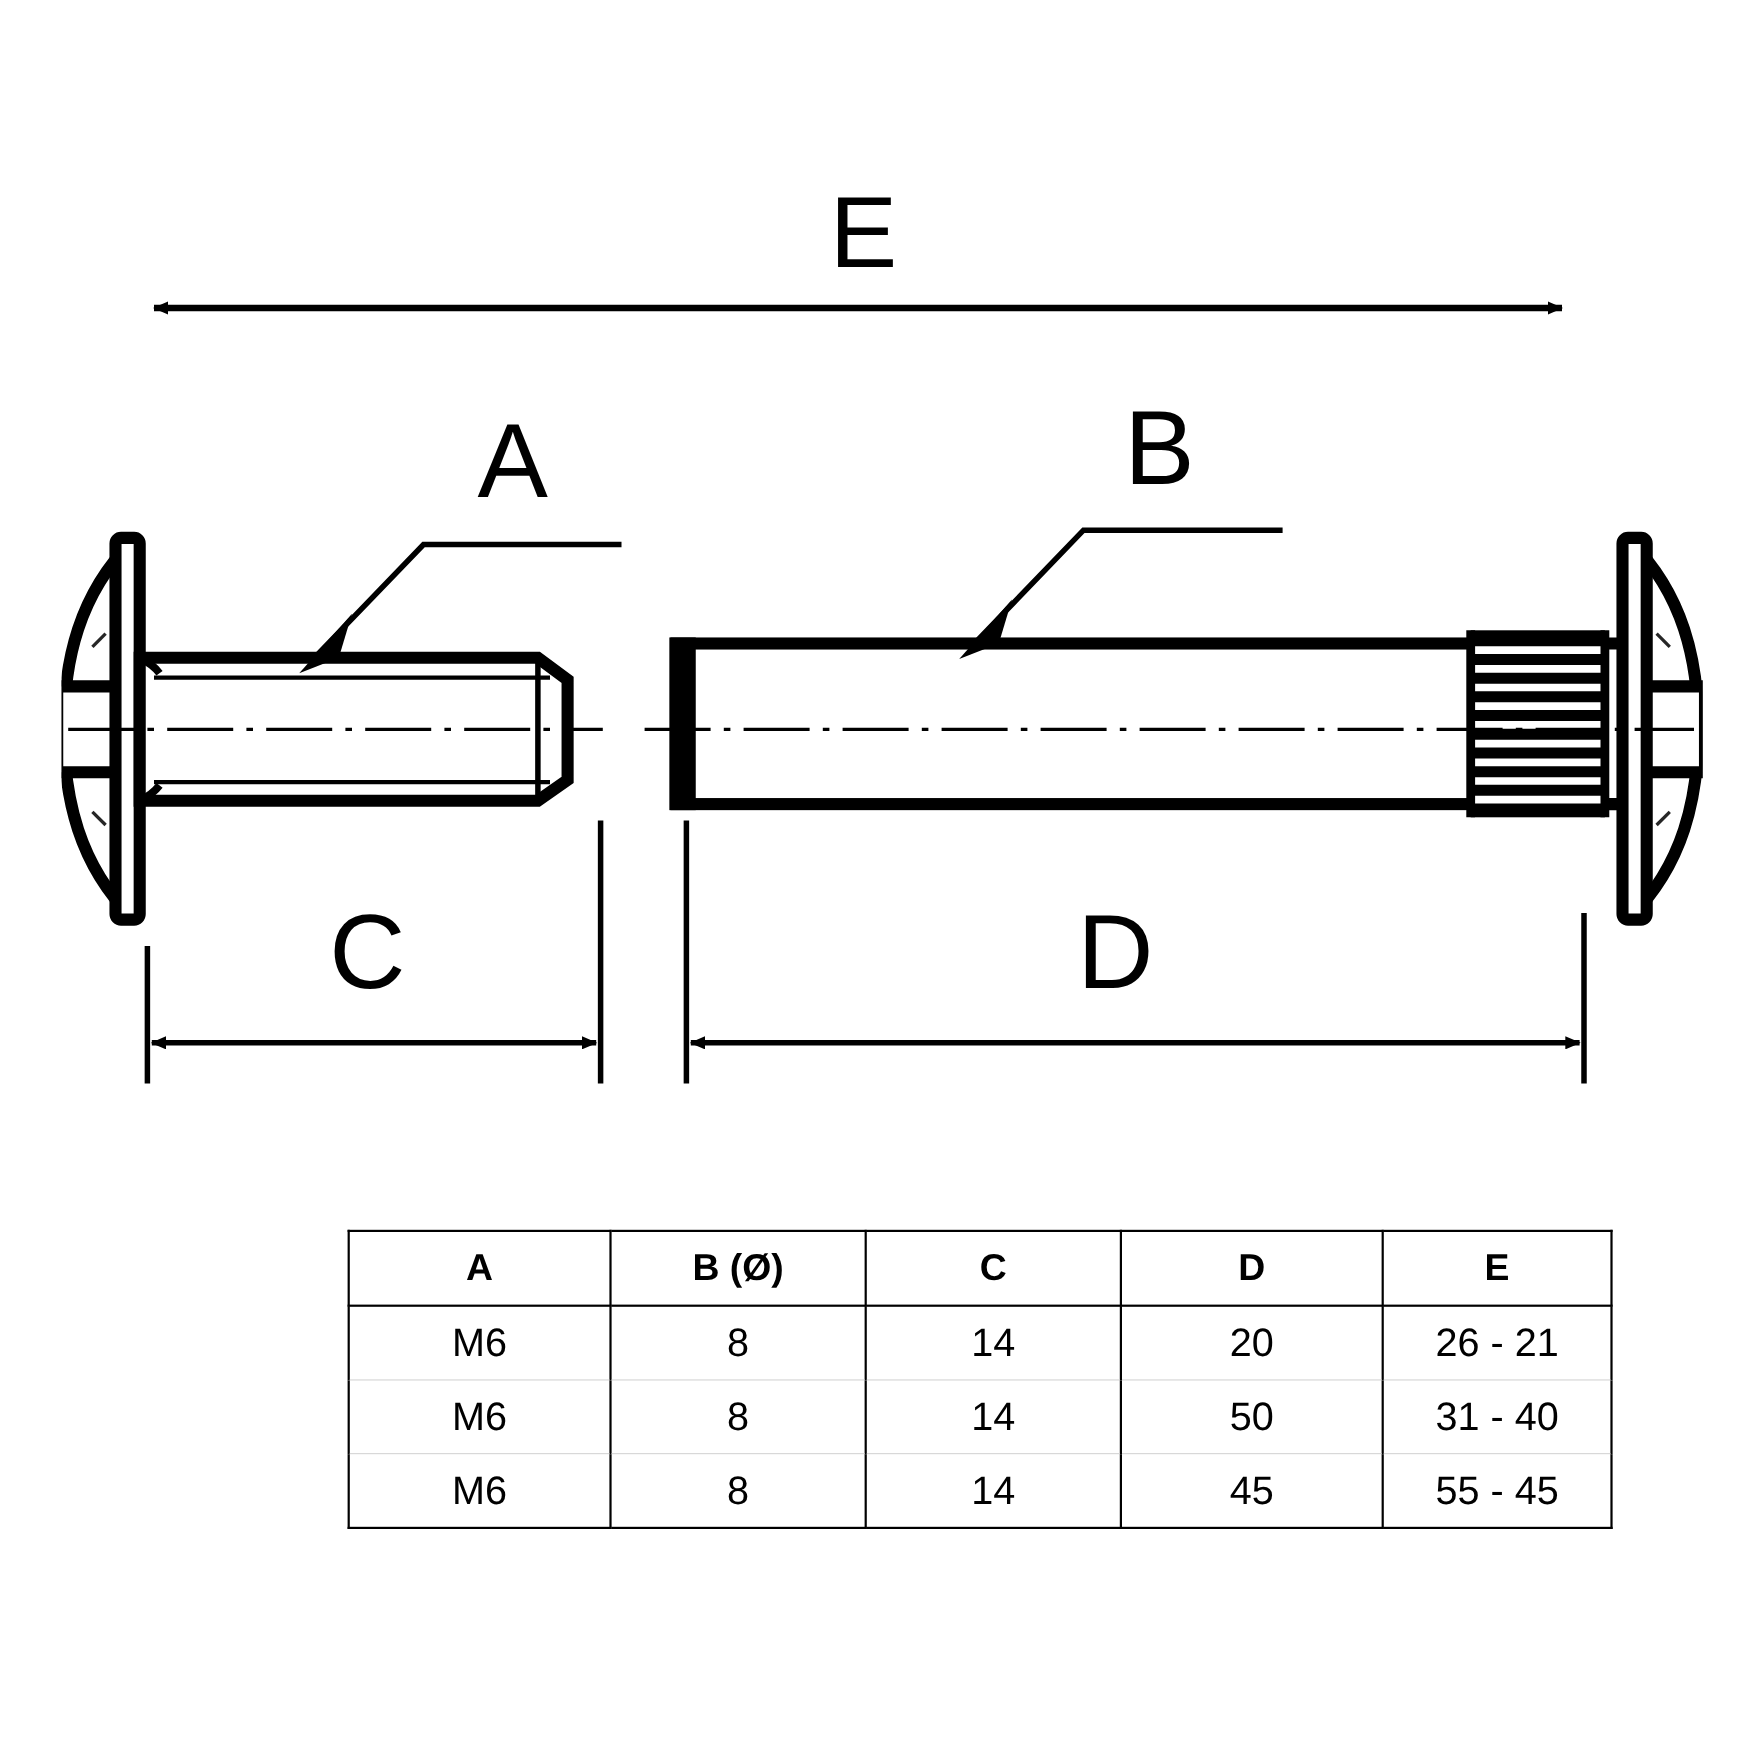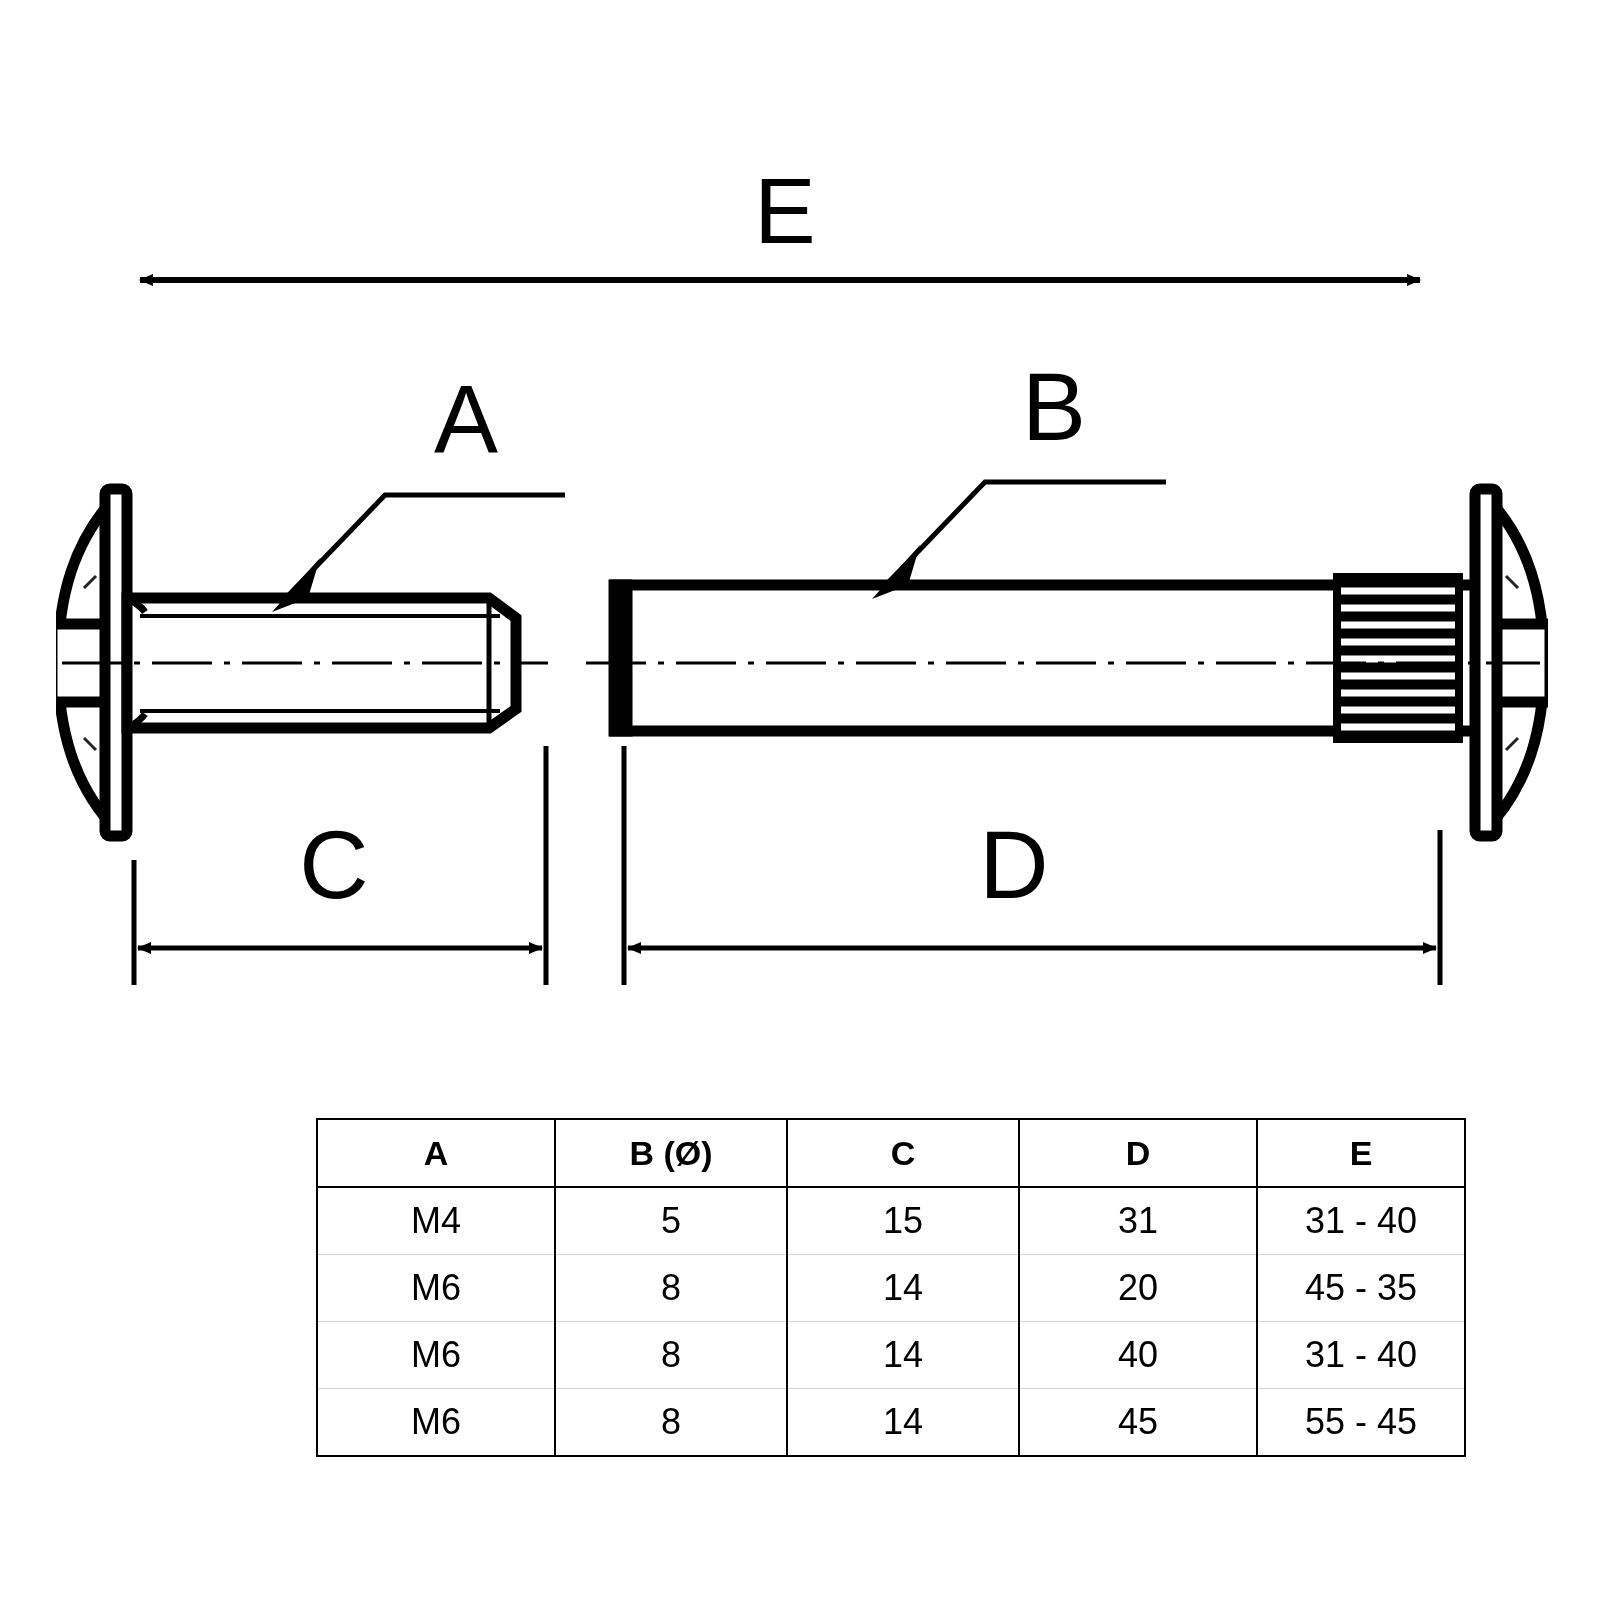--- a/index.html
+++ b/index.html
@@ -232,38 +232,31 @@
         <tr>
           <th>A</th>
           <th>B (Ø)</th>
           <th>C</th>
           <th>D</th>
           <th>E</th>
         </tr>
       </thead>
       <tbody>
         <tr>
-          <td>M4</td>
-          <td>5</td>
-          <td>15</td>
-          <td>31</td>
-          <td>31 - 40</td>
-        </tr>
-        <tr>
           <td>M6</td>
           <td>8</td>
           <td>14</td>
           <td>20</td>
-          <td>45 - 35</td>
+          <td>26 - 21</td>
         </tr>
         <tr>
           <td>M6</td>
           <td>8</td>
           <td>14</td>
-          <td>40</td>
+          <td>50</td>
           <td>31 - 40</td>
         </tr>
         <tr>
           <td>M6</td>
           <td>8</td>
           <td>14</td>
           <td>45</td>
           <td>55 - 45</td>
         </tr>
       </tbody>

